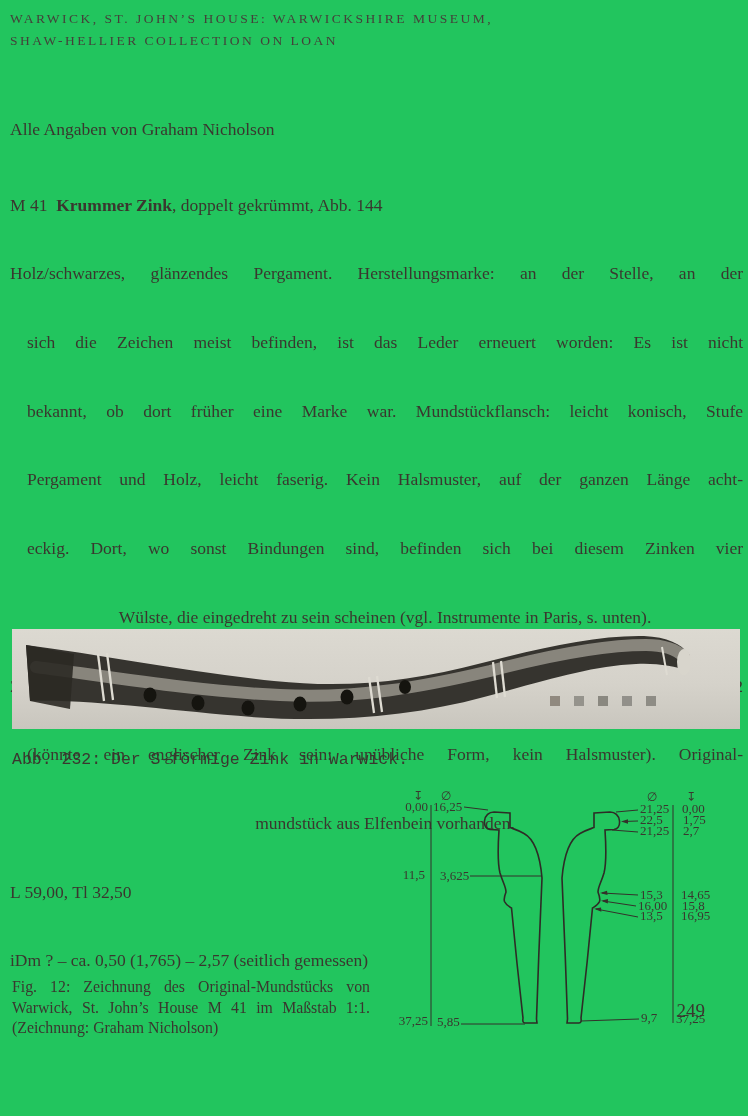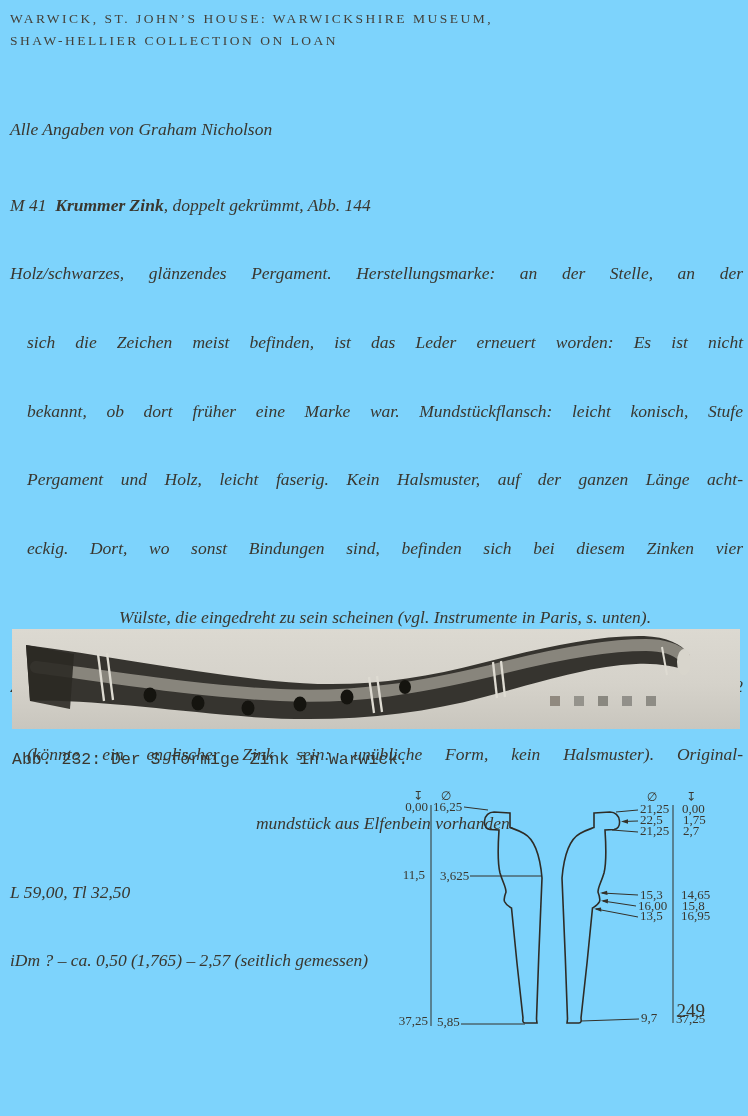--- a/index.html
+++ b/index.html
@@ -1,33 +1,33 @@
 <!DOCTYPE html>
 <html><head>
 <meta charset="utf-8">
 <style>
   html,body{margin:0;padding:0;background:#8a8a8a;}
   .page{
     position:relative;width:748px;height:1116px;margin:0 auto;
-    background:#7dd3fc;
+    background:#22c55e;
     font-family:"Liberation Serif","DejaVu Serif",serif;
     color:#3a372f;overflow:hidden;
   }
   
   .colhead{
     position:absolute;left:10px;top:8px;width:730px;
     font-size:13.5px;letter-spacing:2.5px;line-height:21.5px;
     color:#44413a;
   }
   
   .bodytext{
     position:absolute;left:10px;top:72px;width:733px;
     font-size:17.5px;line-height:22.9px;white-space:pre-wrap;
   }
-  .bodytext .line{min-height:22.9px;font-style:italic;}
+  .bodytext .line{min-height:22.9px;}
   .line.just{text-align:justify;text-align-last:justify;}
   .line.ind{padding-left:17px;text-align:center;}
   .itemline{margin-top:7px;}
   .gap-top{margin-top:13px;}
   b{font-weight:bold;}
   
   .photo{
     position:absolute;left:12px;top:629px;width:728px;height:100px;
     background:linear-gradient(180deg,#dcd9d1 0%,#d5d2ca 55%,#c9c6be 100%);
   }
@@ -216,16 +216,21 @@
       <text x="296" y="116">14,65</text>
       <text x="253" y="127">16,00</text>
       <text x="297" y="127">15,8</text>
       <text x="255" y="137">13,5</text>
       <text x="296" y="137">16,95</text>
       <text x="256" y="239">9,7</text>
       <text x="291" y="240">37,25</text>
     </svg>
   </div>
 
+  <div class="figcaption">
+    <div class="line just">Fig. 12: Zeichnung des Original-Mundstücks von</div>
+    <div class="line just">Warwick, St. John’s House M 41 im Maßstab 1:1.</div>
+    <div class="line">(Zeichnung: Graham Nicholson)</div>
+  </div>
 
   <div class="pagenum">249</div>
 
 </div>
 
 </body></html>

